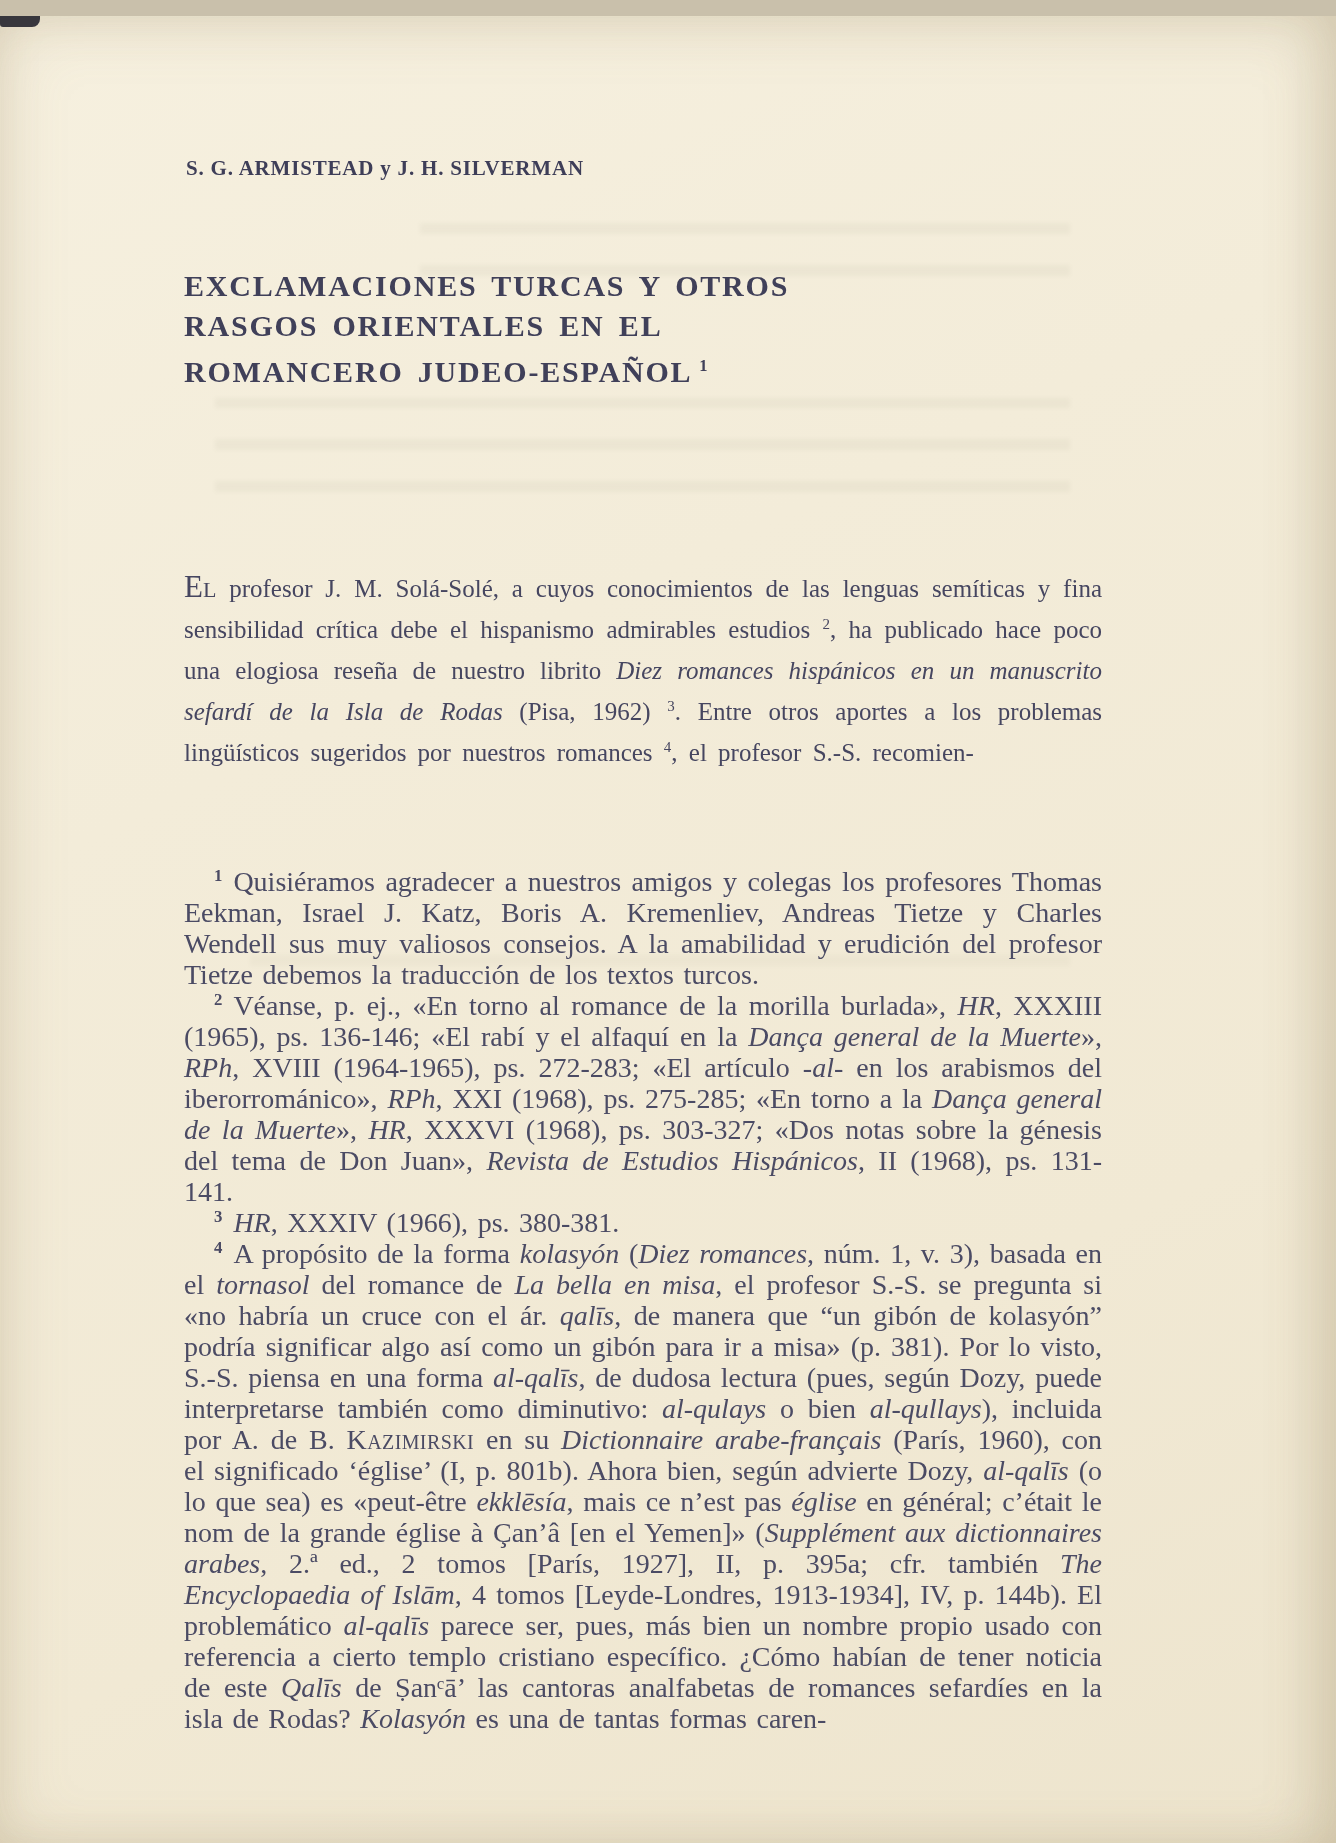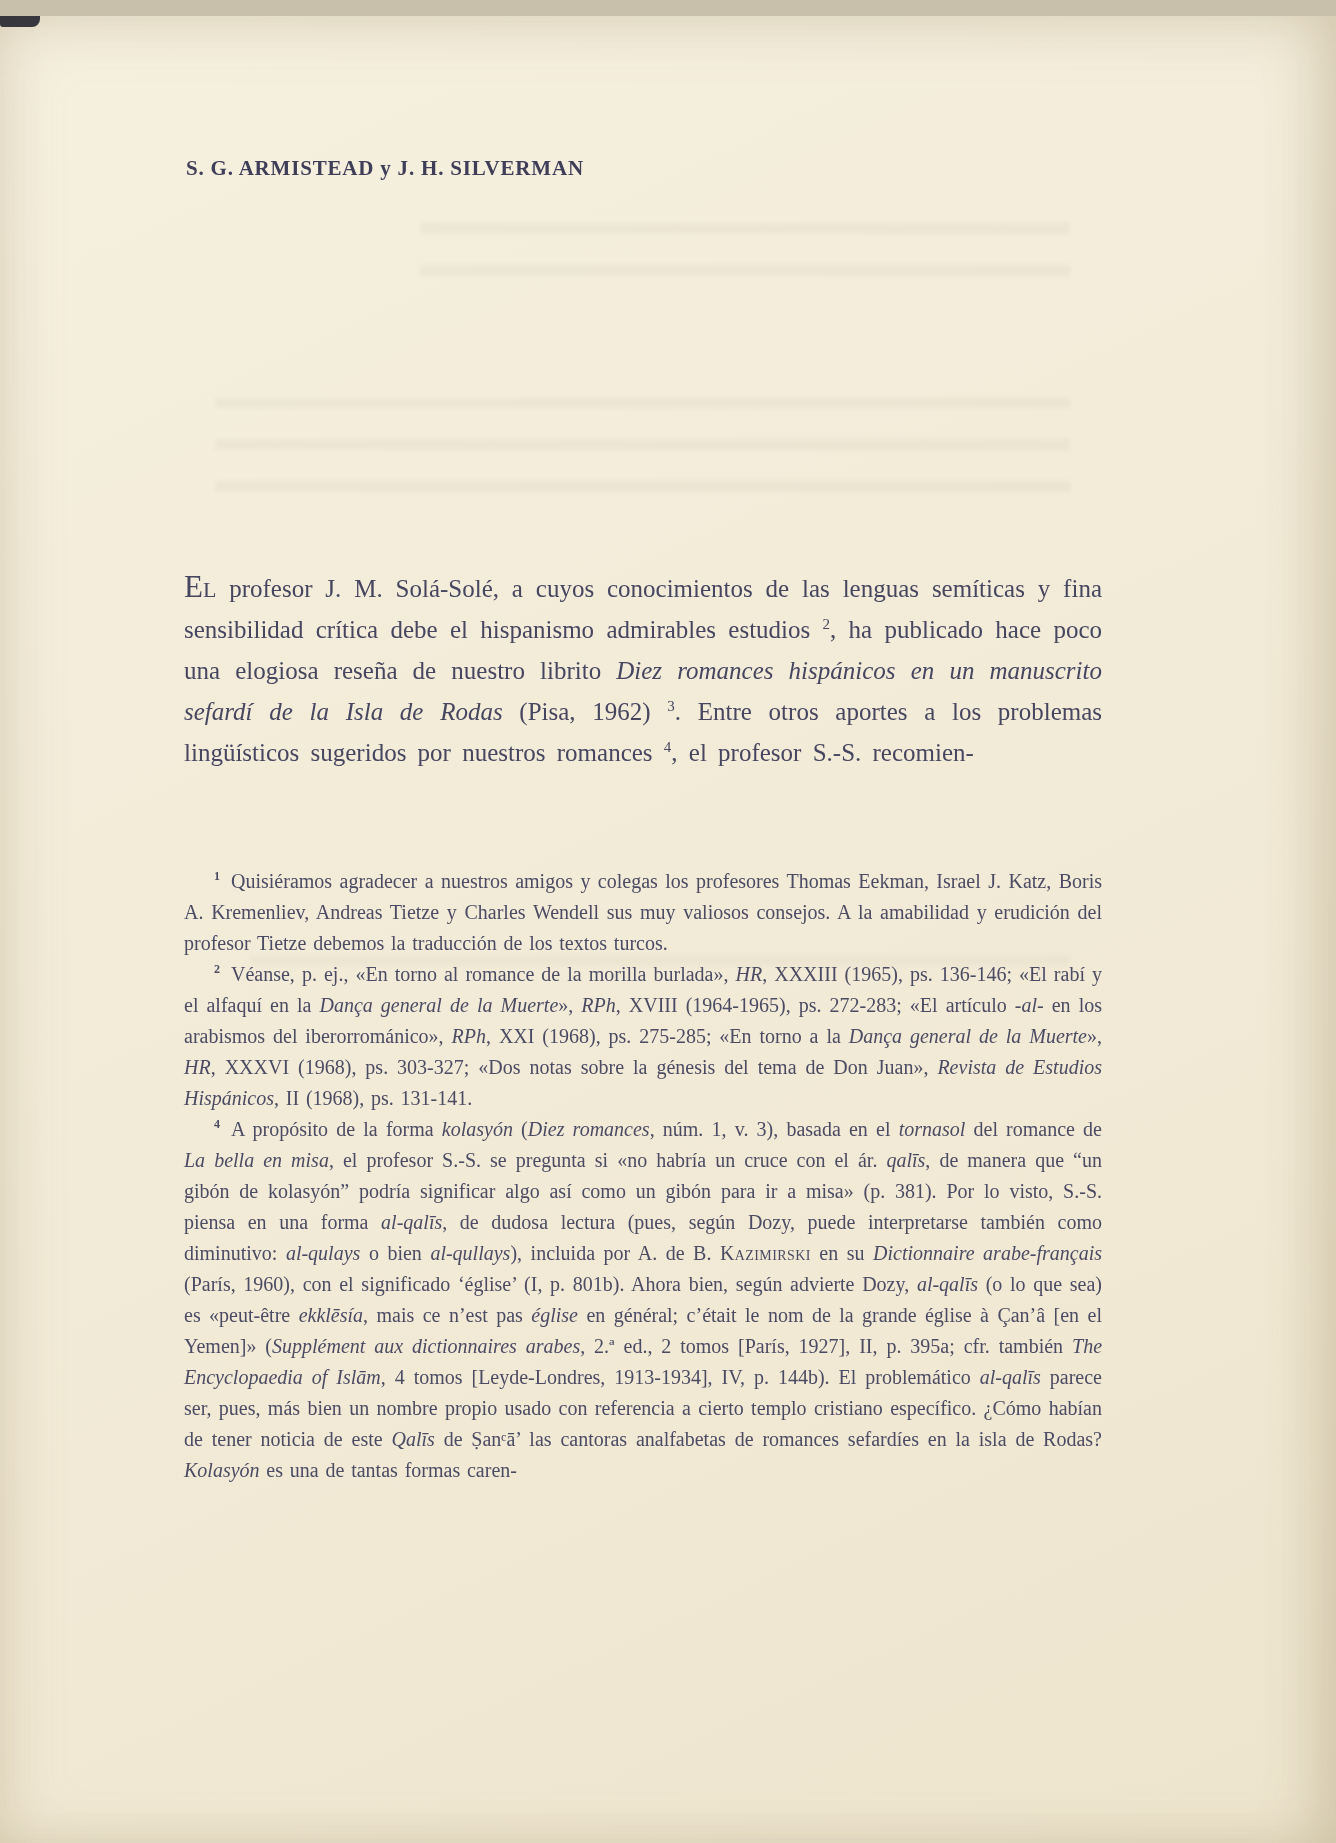--- a/index.html
+++ b/index.html
@@ -35,21 +35,21 @@
   }
   .title-sup{vertical-align:super;font-size:.55em;margin-left:7px;letter-spacing:0;}
   .body-paragraph{
     position:absolute;left:184px;top:552px;width:918px;
     font-size:25px;line-height:41px;text-align:justify;word-spacing:.2em;
     color:#464660;
     font-family:Liberation Serif, serif;
   }
   .footnotes{
     position:absolute;left:184px;top:850px;width:918px;
-    font-size:20px;line-height:31px;text-align:justify;word-spacing:.09em;
+    font-size:28px;line-height:31px;text-align:justify;word-spacing:.09em;
     color:#4b4b64;
   }
   .footnote{margin:0;text-indent:30px;}
   .fn-marker{vertical-align:super;font-size:.6em;line-height:0;margin-right:11px;font-weight:bold;}
   .seg-i{font-style:italic;}
   .seg-sc{font-variant:small-caps;letter-spacing:.4px;}
   .seg-sup{vertical-align:super;font-size:.6em;line-height:0;letter-spacing:0;}
   .seg-lead{font-variant:small-caps;font-size:1.24em;line-height:1;}
 </style>
 </head>
@@ -57,22 +57,28 @@
 
 <div class="page">
 
   <div class="corner-mark"></div>
   <div class="ghost g1"></div>
   <div class="ghost g2"></div>
   <div class="ghost g3"></div>
 
   <div class="authors">S. G. ARMISTEAD y J. H. SILVERMAN</div>
 
+  <div class="title-block">
+    <div>EXCLAMACIONES TURCAS Y OTROS</div>
+    <div>RASGOS ORIENTALES EN EL</div>
+    <div><span>ROMANCERO JUDEO-ESPAÑOL</span><span class="title-sup">1</span></div>
+  </div>
 
   <div class="body-paragraph"><span class="seg-lead">El</span><span class="seg-n"> profesor J. M. Solá-Solé, a cuyos conocimientos de las lenguas semíticas y fina sensibilidad crítica debe el hispanismo admirables estudios </span><span class="seg-sup">2</span><span class="seg-n">, ha publicado hace poco una elogiosa reseña de nuestro librito </span><span class="seg-i">Diez romances hispánicos en un manuscrito sefardí de la Isla de Rodas</span><span class="seg-n"> (Pisa, 1962) </span><span class="seg-sup">3</span><span class="seg-n">. Entre otros aportes a los problemas lingüísticos sugeridos por nuestros romances </span><span class="seg-sup">4</span><span class="seg-n">, el profesor S.-S. recomien-</span></div>
 
   <div class="footnotes">
     <p class="footnote"><sup class="fn-marker">1</sup><span><span class="seg-n">Quisiéramos agradecer a nuestros amigos y colegas los profesores Thomas Eekman, Israel J. Katz, Boris A. Kremenliev, Andreas Tietze y Charles Wendell sus muy valiosos consejos. A la amabilidad y erudición del profesor Tietze debemos la traducción de los textos turcos.</span></span></p>
     <p class="footnote"><sup class="fn-marker">2</sup><span><span class="seg-n">Véanse, p. ej., «En torno al romance de la morilla burlada», </span><span class="seg-i">HR</span><span class="seg-n">, XXXIII (1965), ps. 136-146; «El rabí y el alfaquí en la </span><span class="seg-i">Dança general de la Muerte</span><span class="seg-n">», </span><span class="seg-i">RPh</span><span class="seg-n">, XVIII (1964-1965), ps. 272-283; «El artículo </span><span class="seg-i">-al-</span><span class="seg-n"> en los arabismos del iberorrománico», </span><span class="seg-i">RPh</span><span class="seg-n">, XXI (1968), ps. 275-285; «En torno a la </span><span class="seg-i">Dança general de la Muerte</span><span class="seg-n">», </span><span class="seg-i">HR</span><span class="seg-n">, XXXVI (1968), ps. 303-327; «Dos notas sobre la génesis del tema de Don Juan», </span><span class="seg-i">Revista de Estudios Hispánicos</span><span class="seg-n">, II (1968), ps. 131-141.</span></span></p>
+    <p class="footnote"><sup class="fn-marker">3</sup><span><span class="seg-i">HR</span><span class="seg-n">, XXXIV (1966), ps. 380-381.</span></span></p>
     <p class="footnote"><sup class="fn-marker">4</sup><span><span class="seg-n">A propósito de la forma </span><span class="seg-i">kolasyón</span><span class="seg-n"> (</span><span class="seg-i">Diez romances</span><span class="seg-n">, núm. 1, v. 3), basada en el </span><span class="seg-i">tornasol</span><span class="seg-n"> del romance de </span><span class="seg-i">La bella en misa</span><span class="seg-n">, el profesor S.-S. se pregunta si «no habría un cruce con el ár. </span><span class="seg-i">qalīs</span><span class="seg-n">, de manera que “un gibón de kolasyón” podría significar algo así como un gibón para ir a misa» (p. 381). Por lo visto, S.-S. piensa en una forma </span><span class="seg-i">al-qalīs</span><span class="seg-n">, de dudosa lectura (pues, según Dozy, puede interpretarse también como diminutivo: </span><span class="seg-i">al-qulays</span><span class="seg-n"> o bien </span><span class="seg-i">al-qullays</span><span class="seg-n">), incluida por A. de B. </span><span class="seg-sc">Kazimirski</span><span class="seg-n"> en su </span><span class="seg-i">Dictionnaire arabe-français</span><span class="seg-n"> (París, 1960), con el significado ‘église’ (I, p. 801b). Ahora bien, según advierte Dozy, </span><span class="seg-i">al-qalīs</span><span class="seg-n"> (o lo que sea) es «peut-être </span><span class="seg-i">ekklēsía</span><span class="seg-n">, mais ce n’est pas </span><span class="seg-i">église</span><span class="seg-n"> en général; c’était le nom de la grande église à Çan’â [en el Yemen]» (</span><span class="seg-i">Supplément aux dictionnaires arabes</span><span class="seg-n">, 2.ª ed., 2 tomos [París, 1927], II, p. 395a; cfr. también </span><span class="seg-i">The Encyclopaedia of Islām</span><span class="seg-n">, 4 tomos [Leyde-Londres, 1913-1934], IV, p. 144b). El problemático </span><span class="seg-i">al-qalīs</span><span class="seg-n"> parece ser, pues, más bien un nombre propio usado con referencia a cierto templo cristiano específico. ¿Cómo habían de tener noticia de este </span><span class="seg-i">Qalīs</span><span class="seg-n"> de Ṣanᶜā’ las cantoras analfabetas de romances sefardíes en la isla de Rodas? </span><span class="seg-i">Kolasyón</span><span class="seg-n"> es una de tantas formas caren-</span></span></p>
   </div>
 
 </div>
 
 </body></html>

